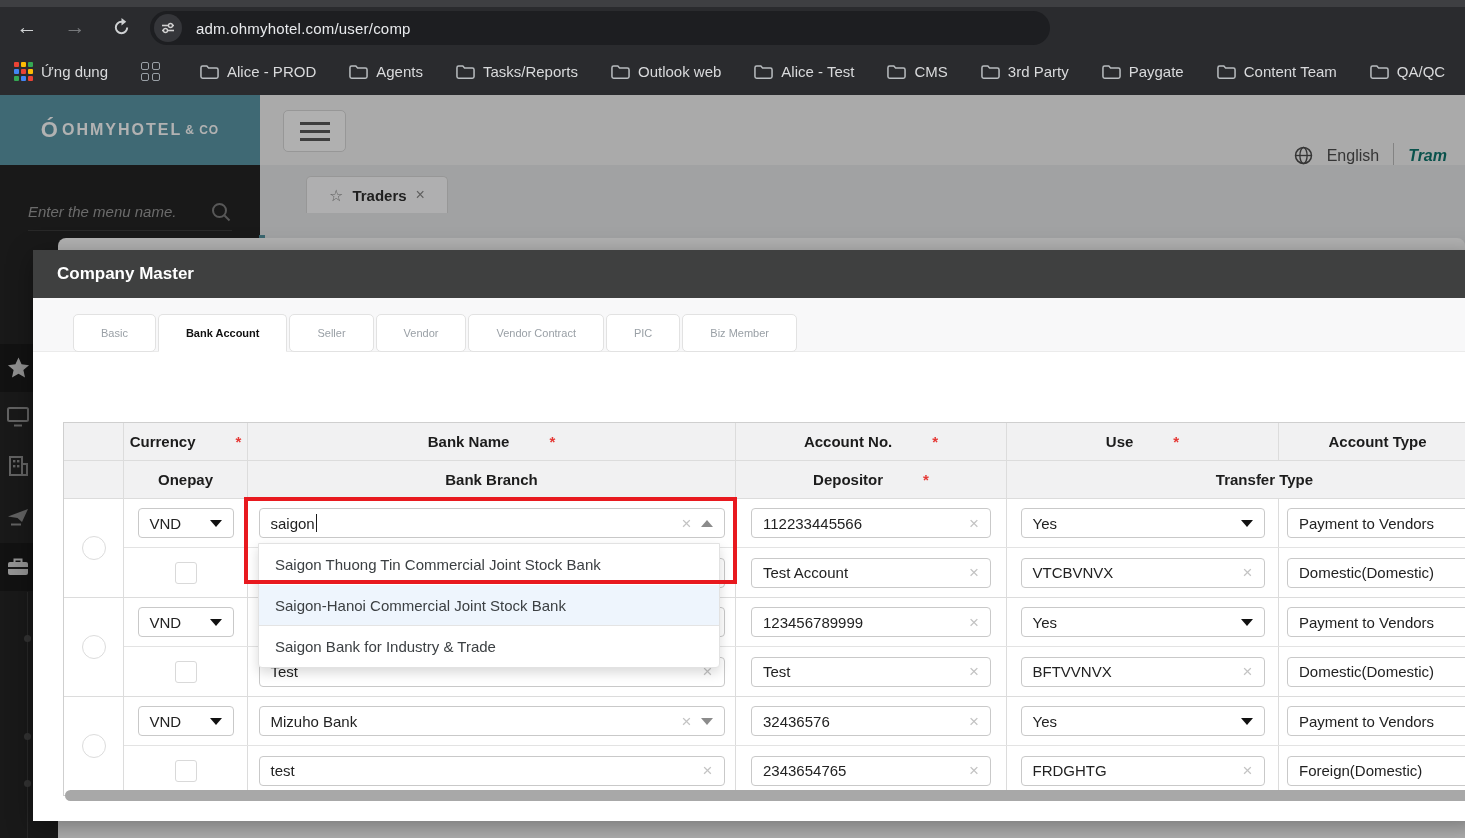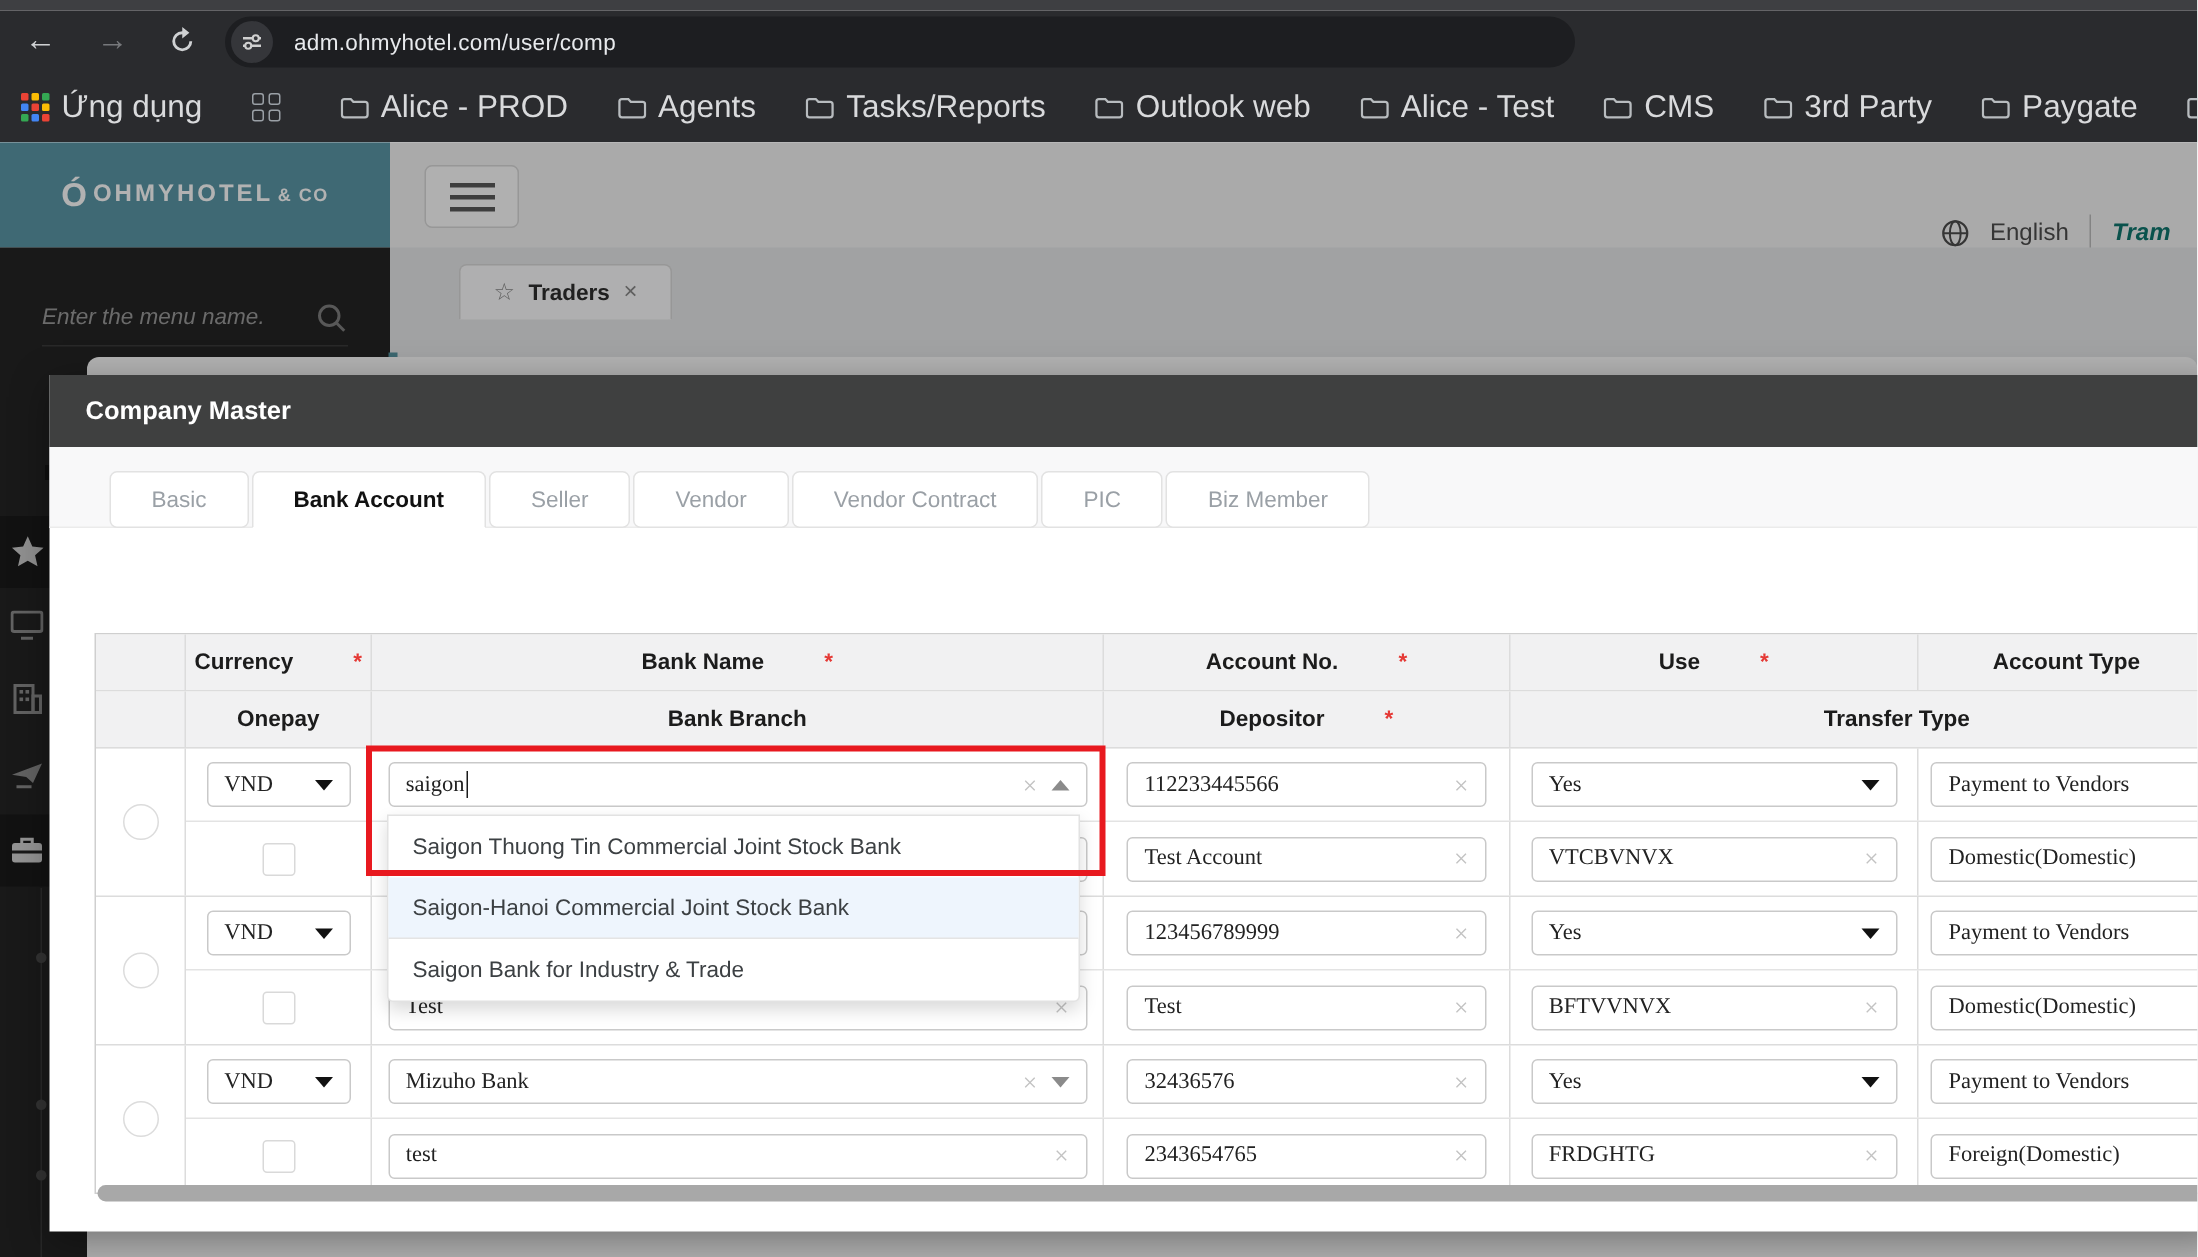--- a/index.html
+++ b/index.html
@@ -13,21 +13,21 @@
   .nav-btn { position:absolute; top:3px; width:34px; height:34px; display:flex; align-items:center; justify-content:center;
              color:#cfd1d3; font-size:21px; border-radius:50%; }
   .nav-btn.dis { color:#76787b; }
   .url-pill { position:absolute; left:150px; top:4px; width:900px; height:34px; background:#1d1e21; border-radius:17px;
               display:flex; align-items:center; color:#e8eaed; font-size:15px; }
   .tune-circle { width:28px; height:28px; border-radius:50%; background:#35363a; margin-left:4px;
                  display:flex; align-items:center; justify-content:center; }
   .url-text { margin-left:14px; letter-spacing:.2px; }
 
   .bookmarks { position:absolute; left:0; top:48px; width:100%; height:47px; background:#2a2b2e;
-               display:flex; align-items:center; padding-left:14px; color:#d9dadc; font-size:21px; white-space:nowrap; }
+               display:flex; align-items:center; padding-left:14px; color:#d9dadc; font-size:15px; white-space:nowrap; }
   .bm-item { display:flex; align-items:center; gap:8px; margin-right:33px; }
   .bm-sep { width:1px; height:22px; background:#55575a; margin-right:20px; }
   .grid9 { display:grid; grid-template-columns:repeat(3,5px); grid-gap:2px; }
   .grid9 i { width:5px; height:5px; border-radius:1px; display:block; }
   .grid4 { display:grid; grid-template-columns:repeat(2,8px); grid-gap:3px; }
   .grid4 i { width:8px; height:8px; border:1.5px solid #9aa0a6; border-radius:2px; display:block; }
 
   
   .app { position:absolute; left:0; top:95px; width:1465px; height:743px; background:#e7e9ea; }
   .logo-area { position:absolute; left:0; top:0; width:260px; height:70px; background:#5b97a7;
@@ -66,21 +66,21 @@
   .dim { position:absolute; left:0; top:95px; width:1465px; height:743px; background:rgba(0,0,0,0.3); z-index:50; }
 
   
   .modal { position:absolute; left:33px; top:250px; width:1448px; height:571px; background:#fff; z-index:100;
            box-shadow:0 6px 24px rgba(0,0,0,.35); }
   .modal-title { height:48px; background:#3f4040; color:#fff; font-size:17px; font-weight:bold;
                  display:flex; align-items:center; padding-left:24px; }
   .modal-tabs { height:54px; background:#f8f8f9; border-bottom:1px solid #ebebeb; display:flex; align-items:flex-end;
                 padding-left:40px; gap:2px; }
   .mtab { height:38px; background:#fff; border:1px solid #e2e2e2; border-radius:5px; padding:0 27px;
-          display:flex; align-items:center; font-size:15px; color:#9aa0a6; margin-bottom:-1px; }
+          display:flex; align-items:center; font-size:11px; color:#9aa0a6; margin-bottom:-1px; }
   .mtab.active { color:#111; font-weight:bold; border-bottom-color:#fff; border-radius:5px 5px 0 0; }
 
   .tbl { position:absolute; left:30px; top:172px; width:1460px; border:1px solid #cfcfcf; background:#fff; font-size:15px; }
   .hrow, .drow { display:flex; }
   .hrow { height:38px; background:#f1f1f2; border-bottom:1px solid #dcdcdc; }
   .hc, .dc { display:flex; align-items:center; justify-content:center; border-right:1px solid #dcdcdc;gap:35px; }
   .hc:last-child, .dc:last-child { border-right:none; }
   .hc { font-weight:bold; color:#1c1c1c; }
   .req { color:#e53935; margin-left:5px; font-weight:bold; }
   .c-radio { width:60px; flex:none; }
@@ -94,21 +94,21 @@
   .cell-radio { width:60px; flex:none; display:flex; align-items:center; justify-content:center; border-right:1px solid #dcdcdc; }
   .rp-right { flex:1; min-width:0; }
   .drow { height:49px; }
   .drow.first { border-bottom:1px solid #e3e3e3; }
   .dc.c-type { justify-content:flex-start; padding-left:8px; }
 
   .radio { width:24px; height:24px; border:1px solid #dcdcdc; border-radius:50%; background:#fff; }
   .cb { width:22px; height:22px; border:1px solid #d9d9d9; border-radius:3px; background:#fff; }
 
   .inp { height:30px; border:1px solid #c9c9c9; border-radius:4px; background:#fff; display:flex; align-items:center;
-         padding:0 11px; color:#222; position:relative;font-family:Liberation Serif, serif; }
+         padding:0 11px; color:#222; position:relative; }
   .inp .grow { flex:1; }
   .clr { color:#c3c3c3; font-size:17px; line-height:1; margin-left:8px; }
   .tri-dn-b { width:0; height:0; border-left:6px solid transparent; border-right:6px solid transparent; border-top:7px solid #111; margin-left:8px; }
   .tri-dn-g { width:0; height:0; border-left:6px solid transparent; border-right:6px solid transparent; border-top:7px solid #8b8b8b; margin-left:9px; }
   .tri-up-g { width:0; height:0; border-left:6px solid transparent; border-right:6px solid transparent; border-bottom:7px solid #8b8b8b; margin-left:9px; }
   .w-cur { width:96px; } .w-bank { width:466px; } .w-acct { width:240px; } .w-use { width:244px; } .w-type { width:254px; }
   .caret { width:1px; height:18px; background:#1a1a1a; margin-left:1px; }
 
   .dd-panel { position:absolute; left:225px; top:293px; width:462px; background:#fff; border:1px solid #e2e2e2;
               border-radius:0 0 4px 4px; box-shadow:0 5px 12px rgba(0,0,0,.15); z-index:5; }

